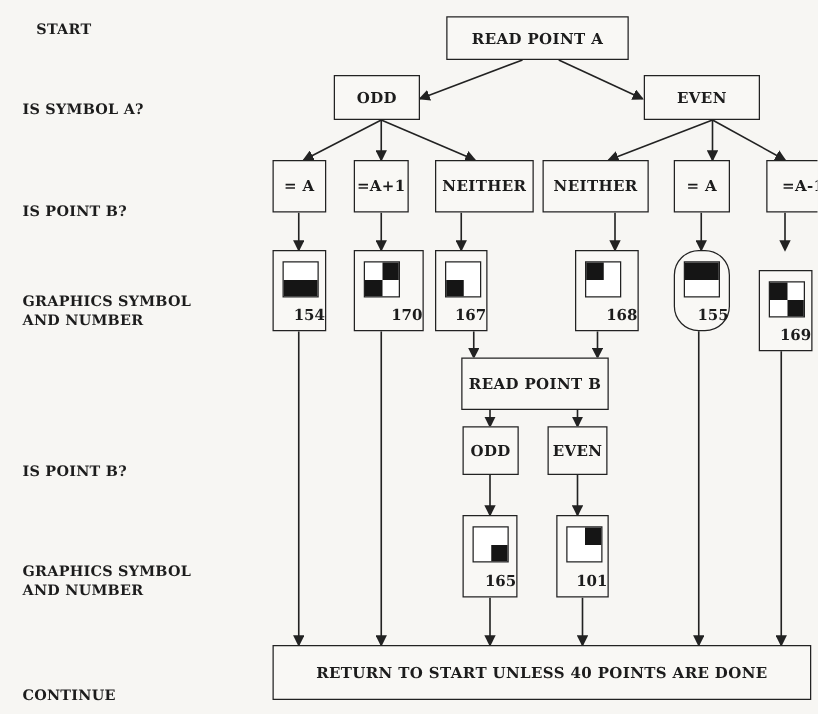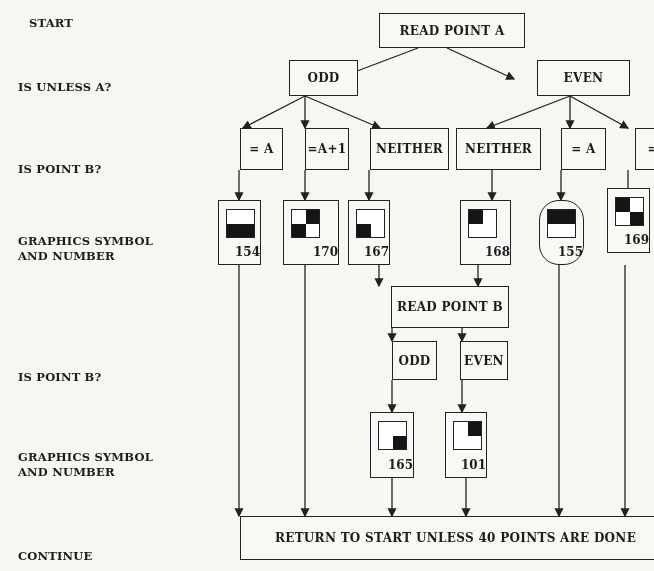--- a/index.html
+++ b/index.html
@@ -9,21 +9,21 @@
     font-family: "DejaVu Serif", "Liberation Serif", serif;
     color: #1c1c1c;
   }
   .lbl {
     position: absolute; left: 18px; font-weight: bold; font-size: 11.5px;
     letter-spacing: 0.2px; line-height: 15px; white-space: pre-line;
   }
   .box {
     position: absolute; border: 1.5px solid #222; background: #f9f8f5;
     box-sizing: border-box; display: flex; align-items: center; justify-content: center;
-    font-weight: bold; font-size: 12px; letter-spacing: 0.3px; white-space: nowrap; margin-left: 22px;
+    font-weight: bold; font-size: 12px; letter-spacing: 0.3px; white-space: nowrap;
   }
   .sym {
     position: absolute; border: 1.5px solid #222; background: #f9f8f5; box-sizing: border-box;
   }
   .glyph {
     position: absolute; left: 7px; top: 8px; width: 29px; height: 29px;
     border: 1.5px solid #222; box-sizing: border-box; background: #fff;
   }
   .glyph .q { position: absolute; width: 50%; height: 50%; background: #151515; }
   .glyph .q.tl { left: 0; top: 0; }
@@ -77,21 +77,21 @@
     <line x1="239" y1="265" x2="239" y2="516"></line>
     <line x1="305" y1="265" x2="305" y2="516"></line>
     <line x1="392" y1="478" x2="392" y2="516"></line>
     <line x1="466" y1="478" x2="466" y2="516"></line>
     <line x1="559" y1="265" x2="559" y2="516"></line>
     <line x1="625" y1="265" x2="625" y2="516"></line>
   </g>
 </svg>
 
 <div class="lbl" style="top:16px;margin-left:11px;">START</div>
-<div class="lbl" style="top:80px;">IS UNLESS A?</div>
+<div class="lbl" style="top:80px;">IS SYMBOL A?</div>
 <div class="lbl" style="top:162px;">IS POINT B?</div>
 <div class="lbl" style="top:234px;">GRAPHICS SYMBOL
 AND NUMBER</div>
 <div class="lbl" style="top:370px;">IS POINT B?</div>
 <div class="lbl" style="top:450px;">GRAPHICS SYMBOL
 AND NUMBER</div>
 <div class="lbl" style="top:549px;">CONTINUE</div>
 
 <div class="box" style="left:357px;top:13px;width:146px;height:35px;">READ POINT A</div>
 <div class="box" style="left:267px;top:60px;width:69px;height:36px;">ODD</div>
@@ -128,21 +128,21 @@
     <div class="q tl"></div>
   </div>
   <div class="num">168</div>
 </div>
 <div class="sym" style="left:539px;top:200px;width:45px;height:65px;border-radius:20px;">
   <div class="glyph">
     <div class="q tl" style="width:100%;"></div>
   </div>
   <div class="num">155</div>
 </div>
-<div class="sym" style="left:607px;top:188px;width:43px;height:65px;">
+<div class="sym" style="left:607px;top:216px;width:43px;height:65px;">
   <div class="glyph">
     <div class="q tl"></div>
       <div class="q br"></div>
   </div>
   <div class="num">169</div>
 </div>
 
 <div class="box" style="left:369px;top:286px;width:118px;height:42px;">READ POINT B</div>
 <div class="box" style="left:370px;top:341px;width:45px;height:39px;">ODD</div>
 <div class="box" style="left:438px;top:341px;width:48px;height:39px;">EVEN</div>

